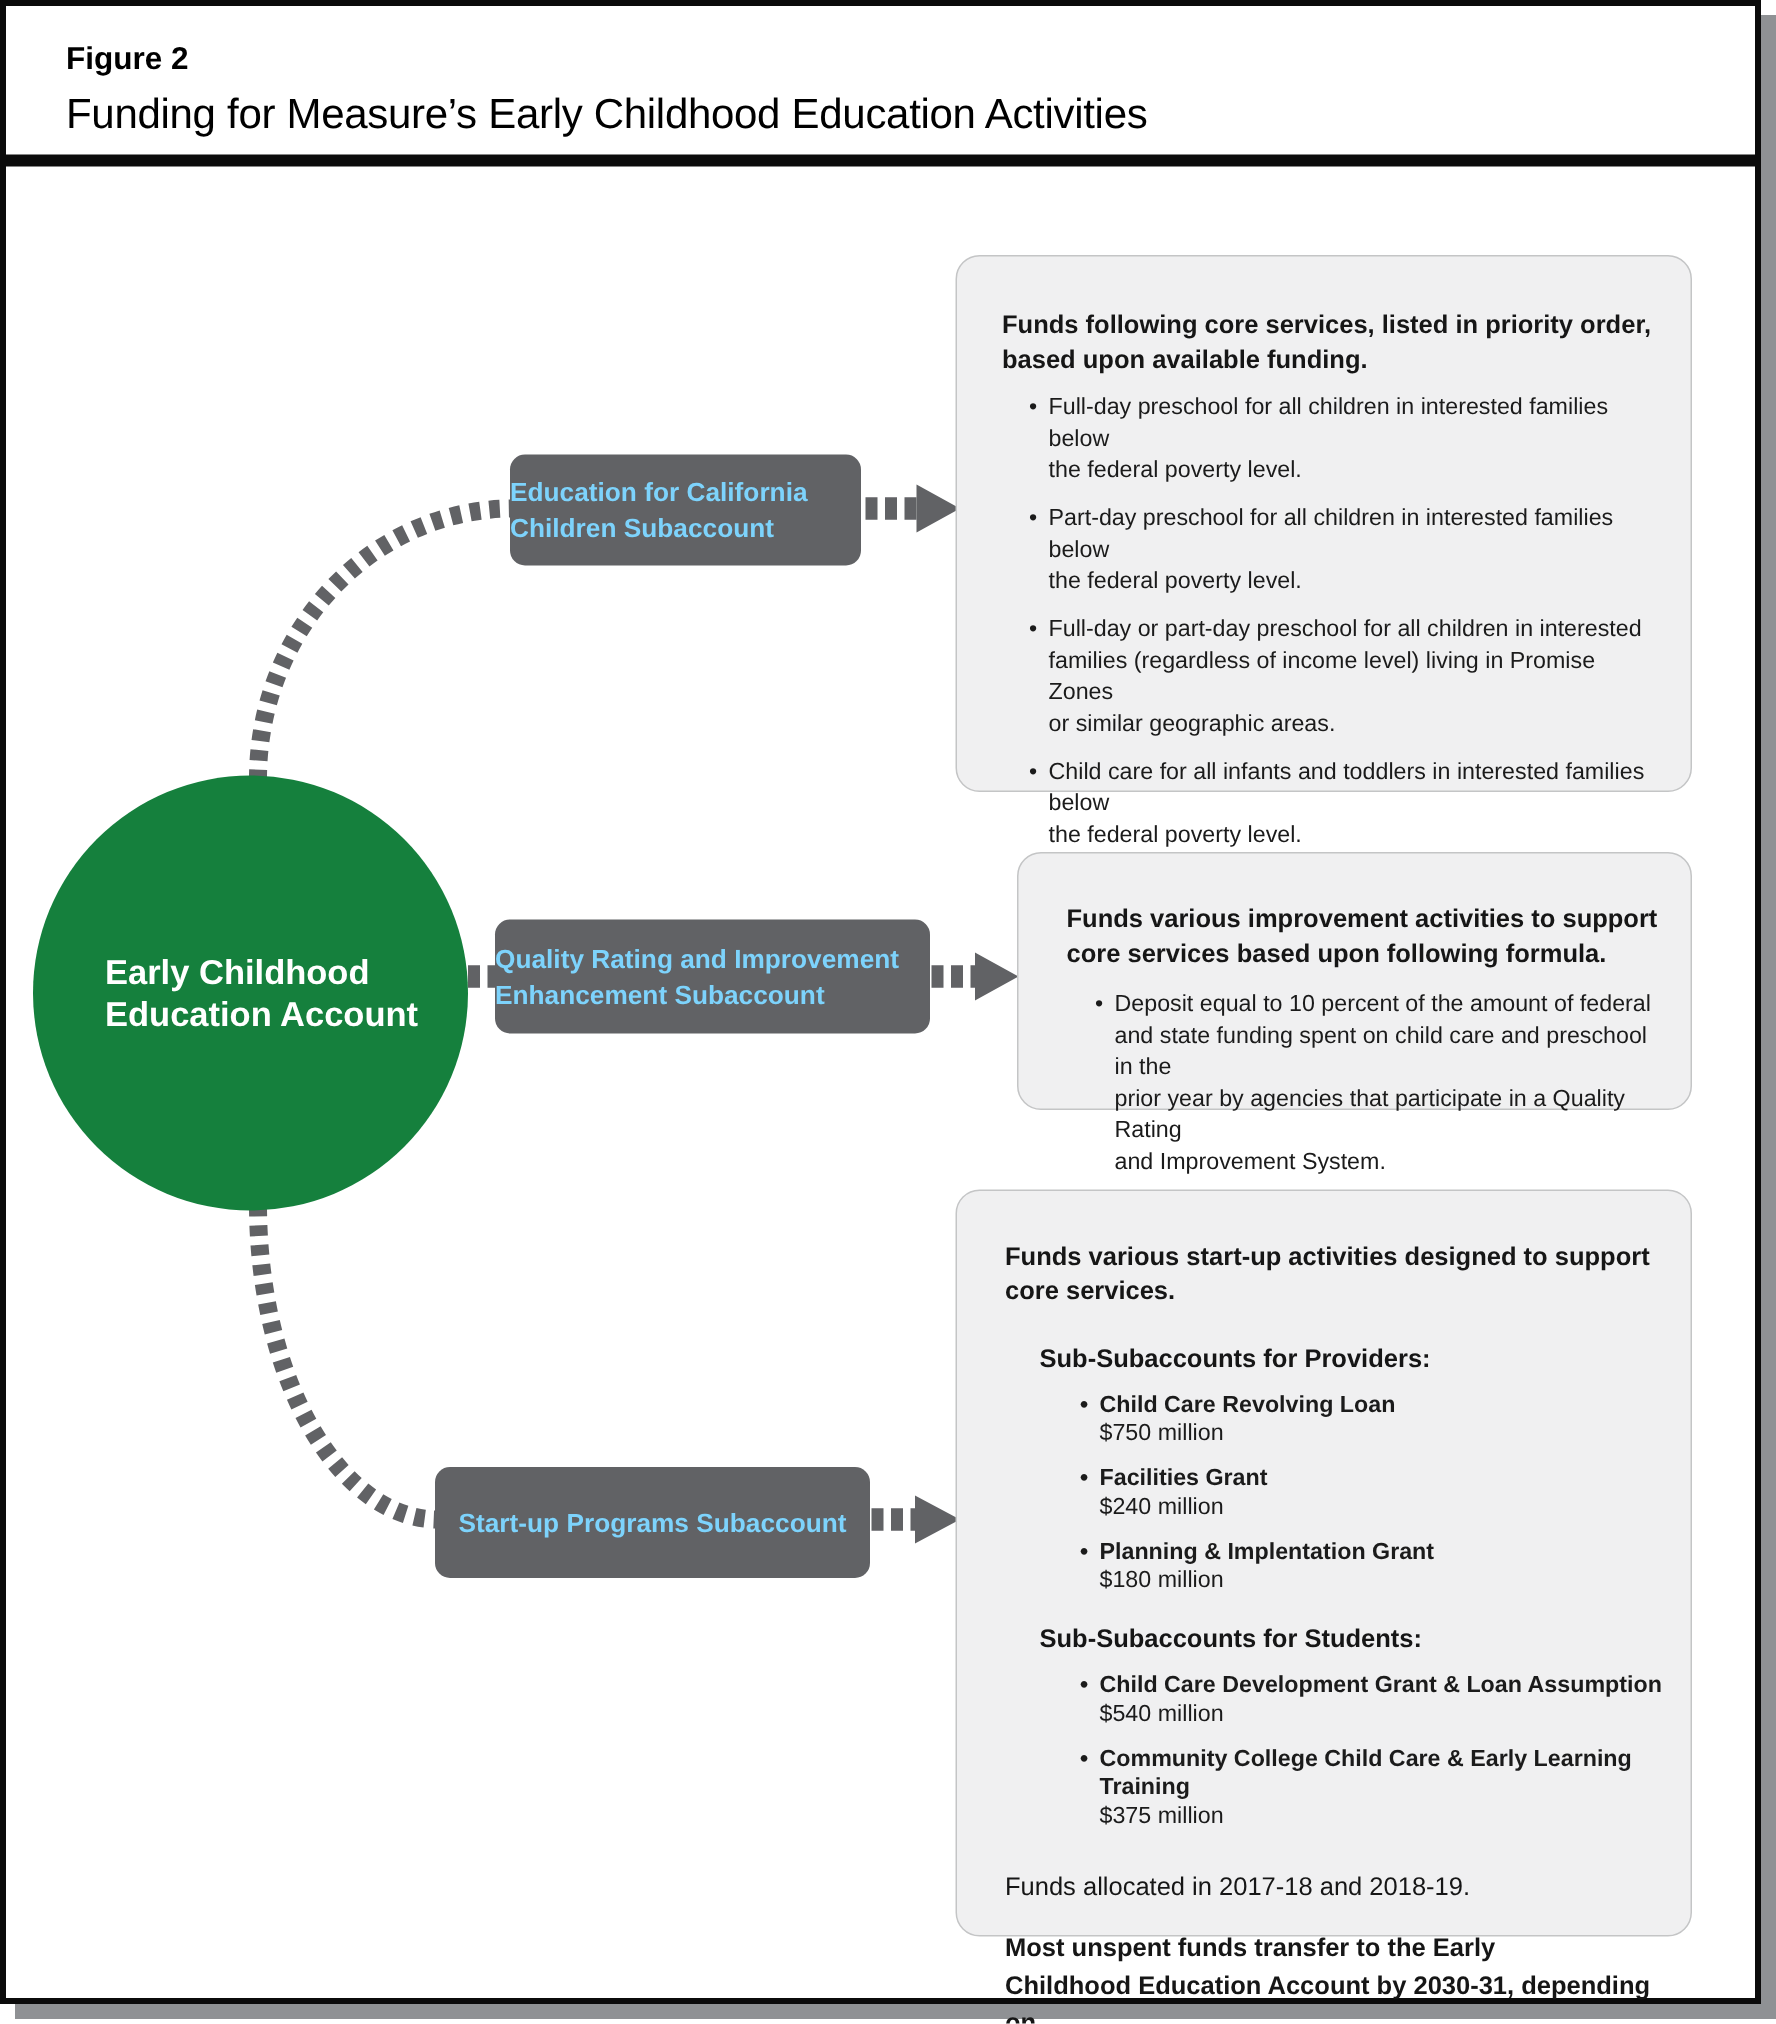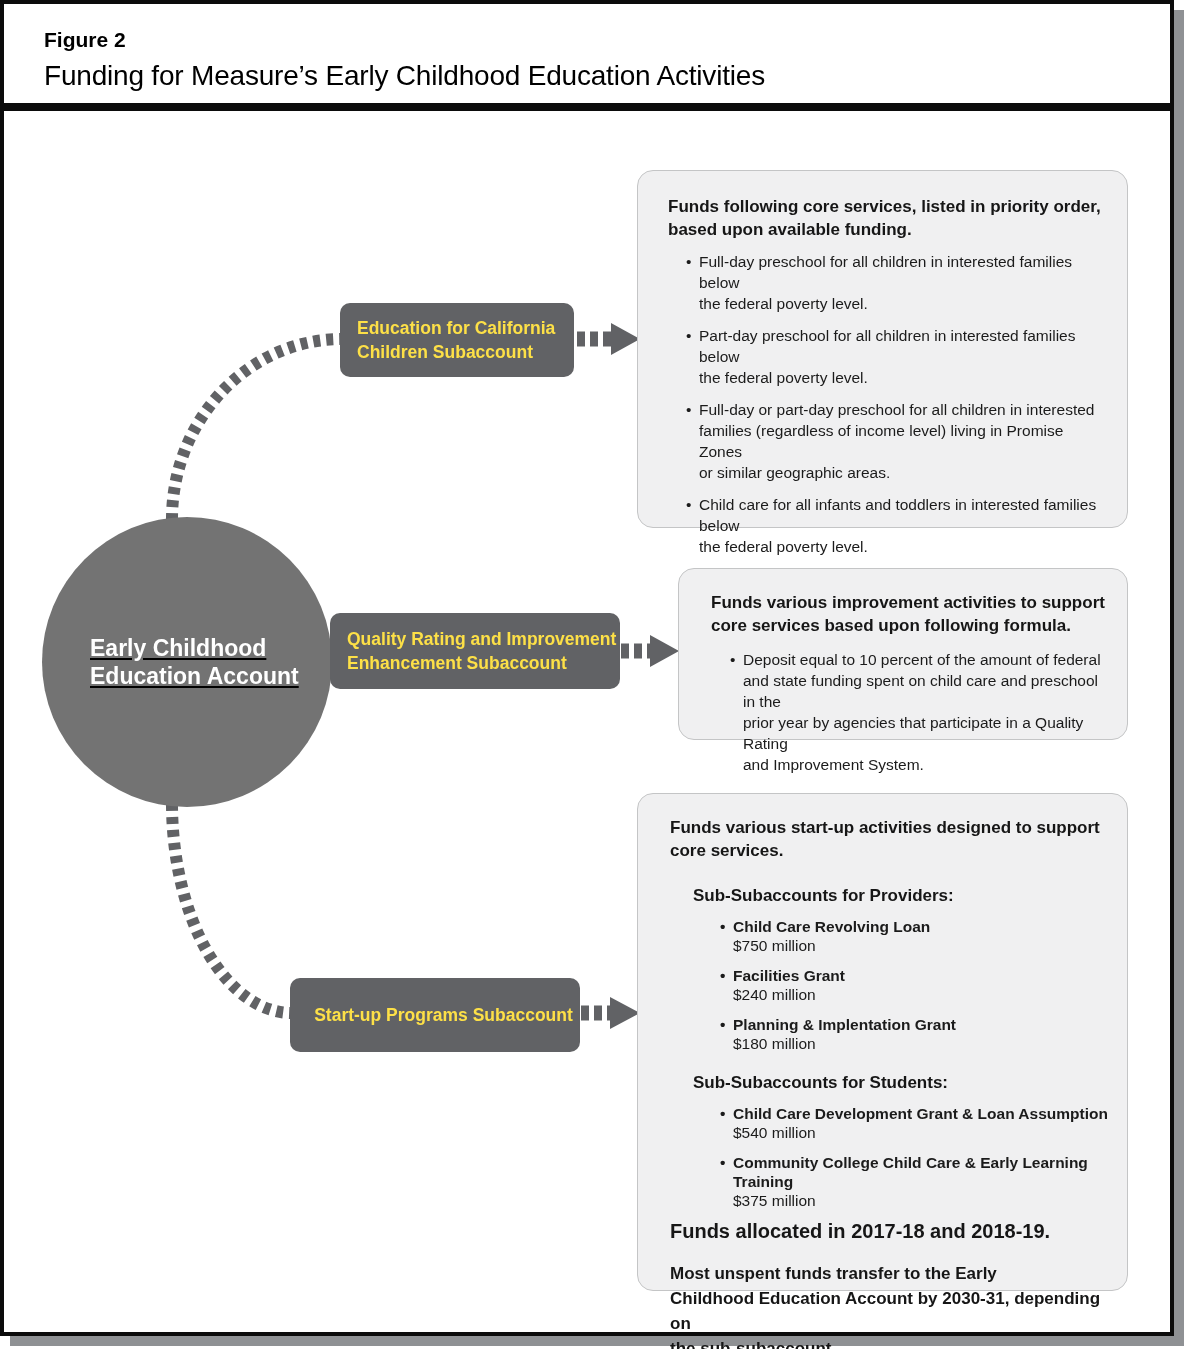--- a/index.html
+++ b/index.html
@@ -18,70 +18,69 @@
   .fig-label { position:absolute; left:40px; top:24px; font-size:21px; font-weight:bold; color:#000; }
   .fig-title { position:absolute; left:40px; top:56px; font-size:28px; font-weight:normal; color:#000; letter-spacing:-0.2px; }
   .title-rule { position:absolute; left:0; top:99px; width:100%; height:8px; background:#0b0b0b; }
 
   
   svg.wires { position:absolute; left:-4px; top:-4px; width:1184px; height:1349px; pointer-events:none; }
   .wire { stroke:#616265; fill:none; }
 
   
   .account-circle {
-    position:absolute; left:38px; top:513px; width:290px; height:290px;
-    background:#737373; border-radius:50%;
+    position:absolute; left:18px; top:513px; width:290px; height:290px;
+    background:#15803d; border-radius:50%;
     display:flex; align-items:center;
     padding-left:48px;
-    text-decoration:underline;
   }
   .account-circle .lbl { color:#fff; font-size:23px; font-weight:bold; line-height:28px; white-space:pre-line; }
 
   
   .node {
     position:absolute; background:#616265; border-radius:10px;
     display:flex; flex-direction:column; justify-content:center;
-    padding-left:17px; color:#fde047;
+    color:#7dd3fc;
   }
   .node .nl { font-size:17.5px; font-weight:bold; line-height:24px; white-space:pre-line; }
   .node .na { font-size:17.5px; font-weight:normal; line-height:24px; }
   .node-education { left:336px; top:299px; width:234px; height:74px; }
   .node-quality   { left:326px; top:609px; width:290px; height:76px; }
   .node-startup   { left:286px; top:974px; width:290px; height:74px;text-align:center; }
 
   
   .panel {
     position:absolute; background:#f0f0f1;
     border:1px solid #c4c5c6; border-radius:16px;
     color:#1b1b1b;
   }
   .panel-core    { left:633px; top:166px; width:491px; height:358px; padding:24px 20px 0 30px; }
   .panel-quality { left:674px; top:564px; width:450px; height:172px; padding:22px 18px 0 32px; }
   .panel-startup { left:633px; top:789px; width:491px; height:498px; padding:22px 18px 0 32px; }
 
-  .p-head { font-size:17px; font-weight:bold; line-height:23px; white-space:pre-line; color:#161616; }
+  .p-head { font-size:17px; font-weight:bold; line-height:23px; white-space:pre-line; color:#161616;margin-top:10px; }
 
   .blist { margin-top:10px; }
   .bullet { display:flex; margin-bottom:11px; margin-left:18px; }
   .bullet .dot { width:13px; font-size:15.5px; line-height:21px; }
   .bullet .bt  { font-size:15.5px; line-height:21px; white-space:pre-line; flex:1; }
 
   .panel-quality .blist { margin-top:12px; }
   .panel-quality .bullet { margin-left:19px; }
 
   
   .sublabel { font-size:17px; font-weight:bold; margin-left:23px; color:#161616; }
   .sub-providers { margin-top:24px; }
   .sub-students  { margin-top:20px; }
   .fitem { display:flex; margin-left:50px; margin-top:11px; }
   .fitem .dot { width:13px; font-size:15.5px; font-weight:bold; line-height:19px; }
   .fitem .fx { flex:1; }
   .fitem .fn { font-size:15.5px; font-weight:bold; line-height:19px; }
   .fitem .fa { font-size:15.5px; line-height:19px; }
-  .note1 { margin-top:10px; font-size:20px; font-weight:bold; color:#161616; }
+  .note1 { margin-top:28px; font-size:17px; font-weight:normal; color:#161616; }
   .note2 { margin-top:18px; font-size:17px; font-weight:bold; line-height:25px; white-space:pre-line; color:#161616; }
 </style>
 </head>
 <body>
 
 <div class="page">
 
   <div class="fig-label">Figure 2</div>
   <div class="fig-title">Funding for Measure’s Early Childhood Education Activities</div>
   <div class="title-rule"></div>

